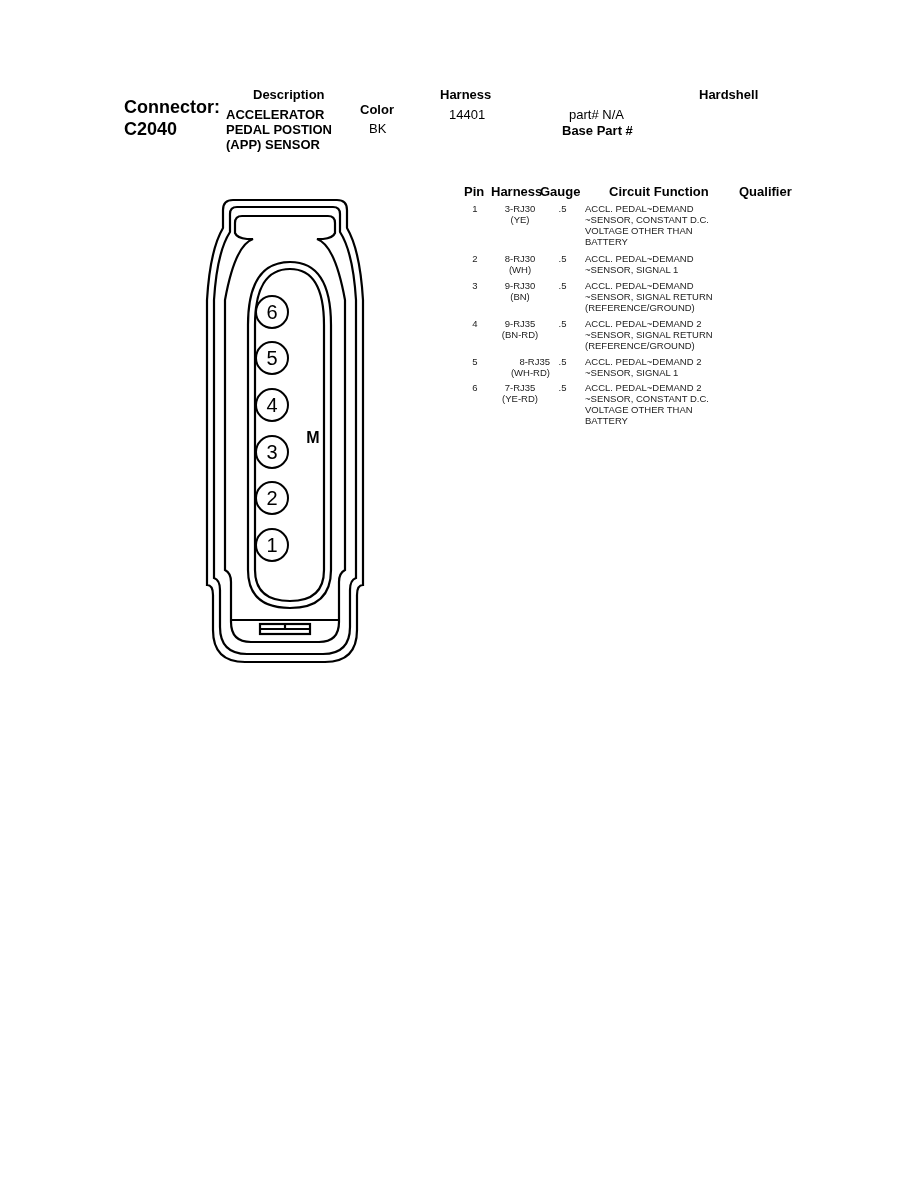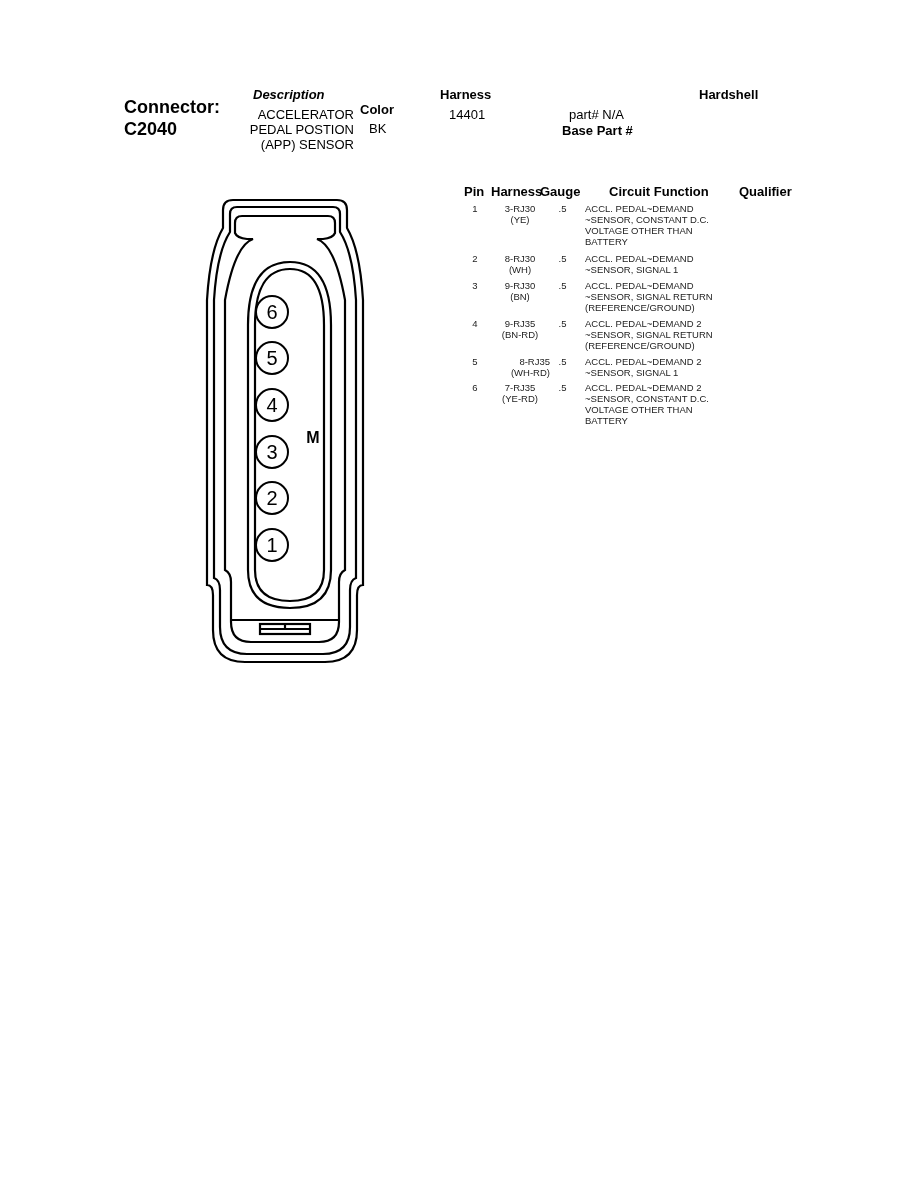--- a/index.html
+++ b/index.html
@@ -2,36 +2,36 @@
 <html><head>
 <meta charset="utf-8">
 <style>
   html, body { margin: 0; padding: 0; background: #ffffff; }
   body { width: 918px; height: 1188px; position: relative; overflow: hidden;
          font-family: "Liberation Sans", sans-serif; color: #000; }
   .abs { position: absolute; }
   .hdr { font-weight: bold; font-size: 13px; }
   .conn { font-weight: bold; font-size: 18px; line-height: 20px; }
   .val { font-size: 13px; line-height: 15px; }
-  .desc { text-align: right; }
+  .desc { text-align: left; font-weight: bold; }
   .th { font-weight: bold; font-size: 13px; }
   .row { position: absolute; left: 460px; font-size: 9.5px; line-height: 11px; color: #222; }
   .row .pin { position: absolute; left: 0; width: 30px; text-align: center; }
   .row .circ { position: absolute; left: 30px; width: 60px; text-align: center; }
   .row .gauge { position: absolute; left: 95px; width: 15px; text-align: center; }
   .row .func { position: absolute; left: 125px; width: 170px; white-space: pre-line; }
   svg text { font-family: "Liberation Sans", sans-serif; }
 </style>
 </head>
 <body>
 
 <div class="abs conn" style="left:124px; top:97px;">Connector:</div>
 <div class="abs conn" style="left:124px; top:119px;text-align:right;">C2040</div>
 
-<div class="abs hdr" style="left:253px; top:87px;font-style:italic;">Description</div>
+<div class="abs hdr" style="left:253px; top:87px;">Description</div>
 <div class="abs val desc" style="left:226px; top:107px; width:128px;">
   <div>ACCELERATOR</div>
   <div>PEDAL POSTION</div>
   <div>(APP) SENSOR</div>
 </div>
 
 <div class="abs hdr" style="left:360px; top:102px;">Color</div>
 <div class="abs val" style="left:369px; top:121px;">BK</div>
 
 <div class="abs hdr" style="left:440px; top:87px;">Harness</div>

